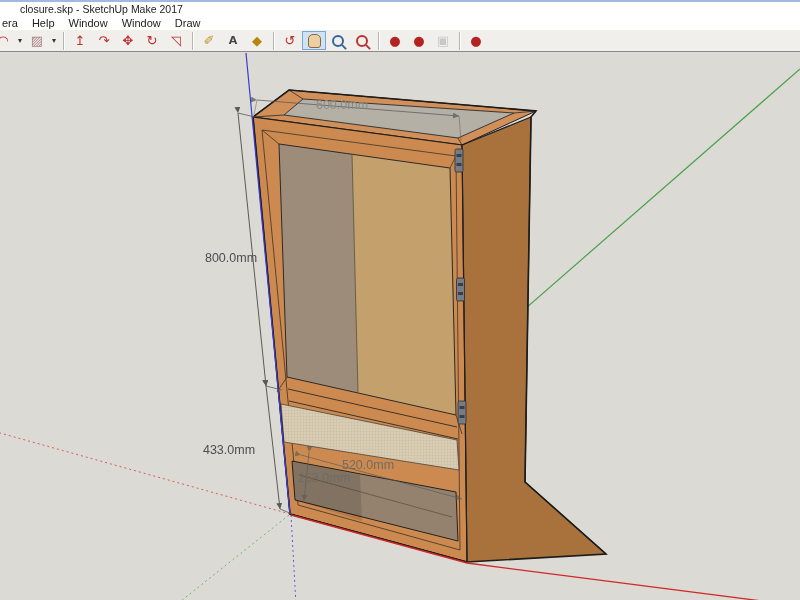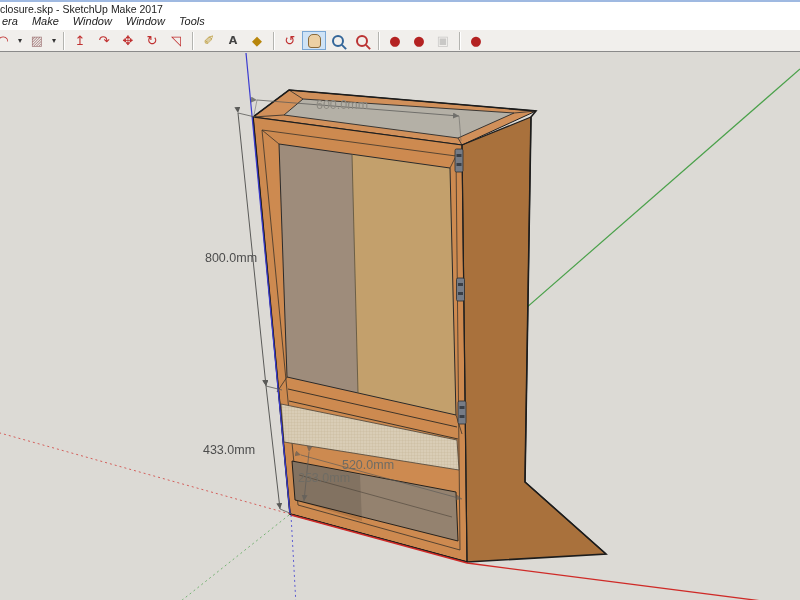--- a/index.html
+++ b/index.html
@@ -1,20 +1,20 @@
 <!DOCTYPE html>
 <html><head>
 <meta charset="utf-8">
 <style>
   html,body{margin:0;padding:0;width:800px;height:600px;overflow:hidden;
     font-family:"Liberation Sans",sans-serif;background:#dcdad5;}
   .titlebar{height:13px;background:#ffffff;border-top:2px solid #9fb9e1;
-    font-size:10.5px;color:#222;display:flex;align-items:center;padding-left:0;}
-  .menubar{height:15px;background:#ffffff;display:flex;
-    font-size:11px;color:#222;font-style:italic;}
+    font-size:10.5px;color:#222;display:flex;align-items:center;padding-left:20px;}
+  .menubar{height:15px;background:#ffffff;display:flex;align-items:center;
+    font-size:11px;color:#222;}
   .menubar span{padding:0 7px;}
   .menubar span:first-child{padding-left:2px;}
   .toolbar{height:21px;background:#f1efec;border-bottom:1px solid #8a8a8a;
     display:flex;align-items:center;padding-left:0;}
   .tb-btn{width:24px;height:19px;display:flex;align-items:center;justify-content:center;
     border:1px solid transparent;background:transparent;padding:0;margin:0;cursor:default;}
   .tb-btn.cut{margin-left:-9px;}
   .tb-btn.active{background:#cfe3f6;border-color:#7aa7d4;}
   .tb-btn.disabled{opacity:.45;}
   .tb-icon{font-size:13px;line-height:1;font-family:"DejaVu Sans",sans-serif;}
@@ -34,24 +34,24 @@
 <body>
 
 
 
 <div class="titlebar">
   <span>closure.skp - SketchUp Make 2017</span>
 </div>
 
 <div class="menubar" id="menubar">
     <span>era</span>
-    <span>Make</span>
+    <span>Help</span>
     <span>Window</span>
     <span>Window</span>
-    <span>Tools</span>
+    <span>Draw</span>
   </div>
 
 <div class="toolbar" id="toolbar">
     <button class="tb-btn cut">
       <span class="tb-icon" style="color: rgb(192, 48, 48);">◠</span>
     </button>
     <span class="dd">▾</span>
     <button class="tb-btn">
       <span class="tb-icon" style="color: rgb(165, 125, 125);">▨</span>
     </button>

